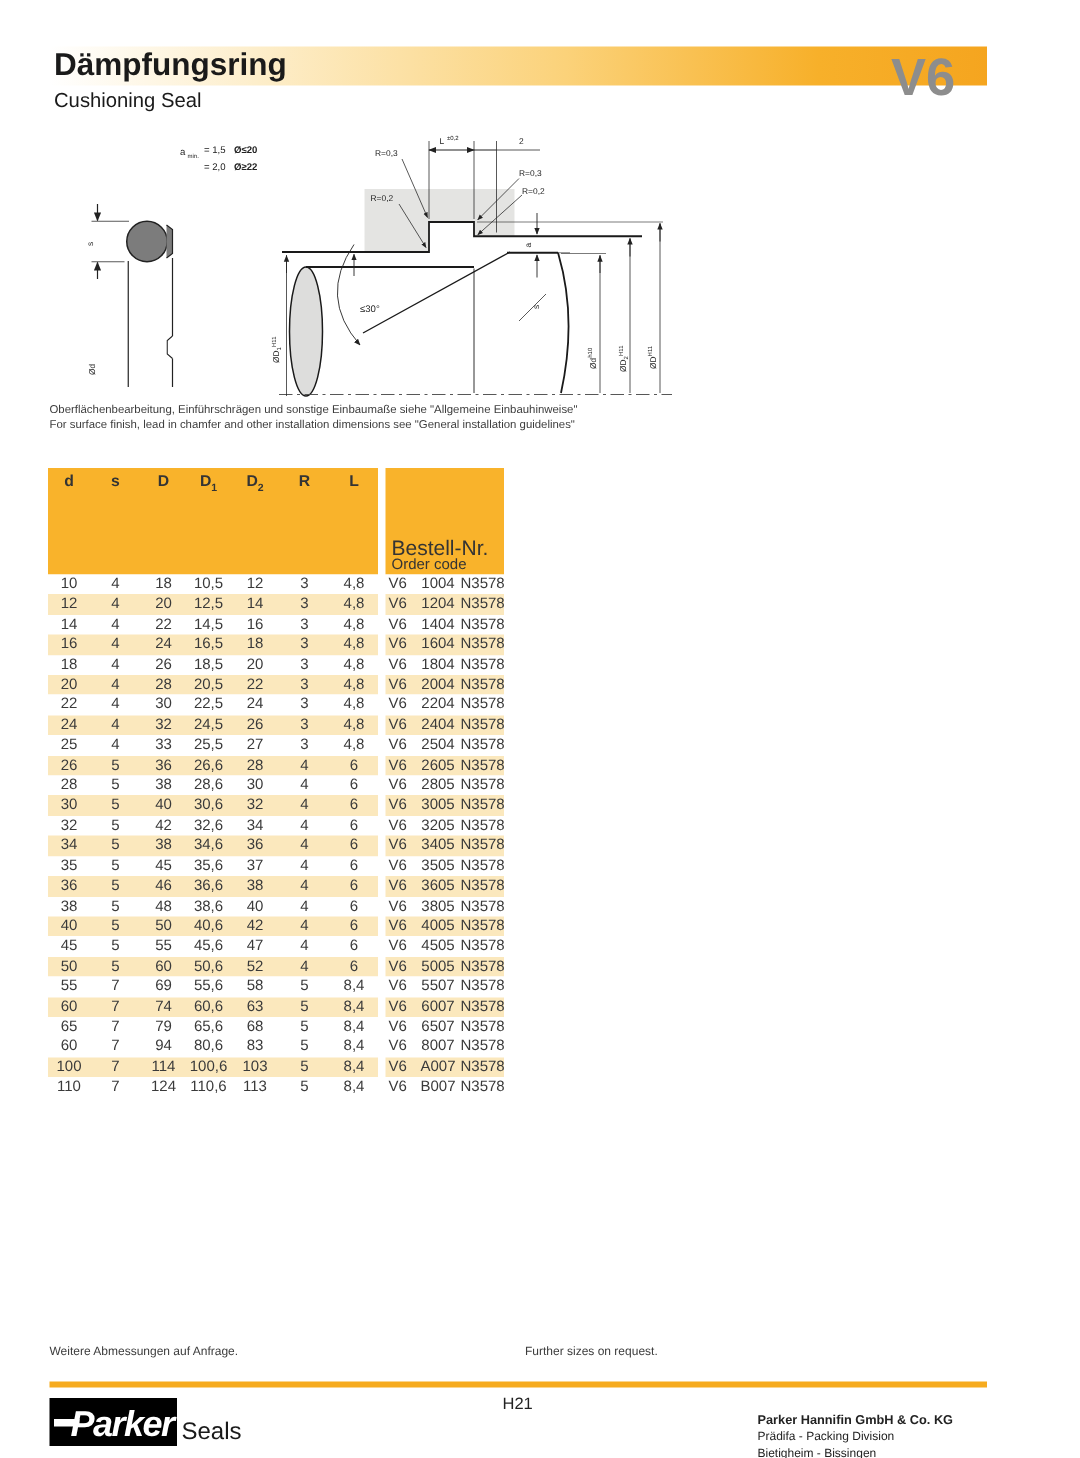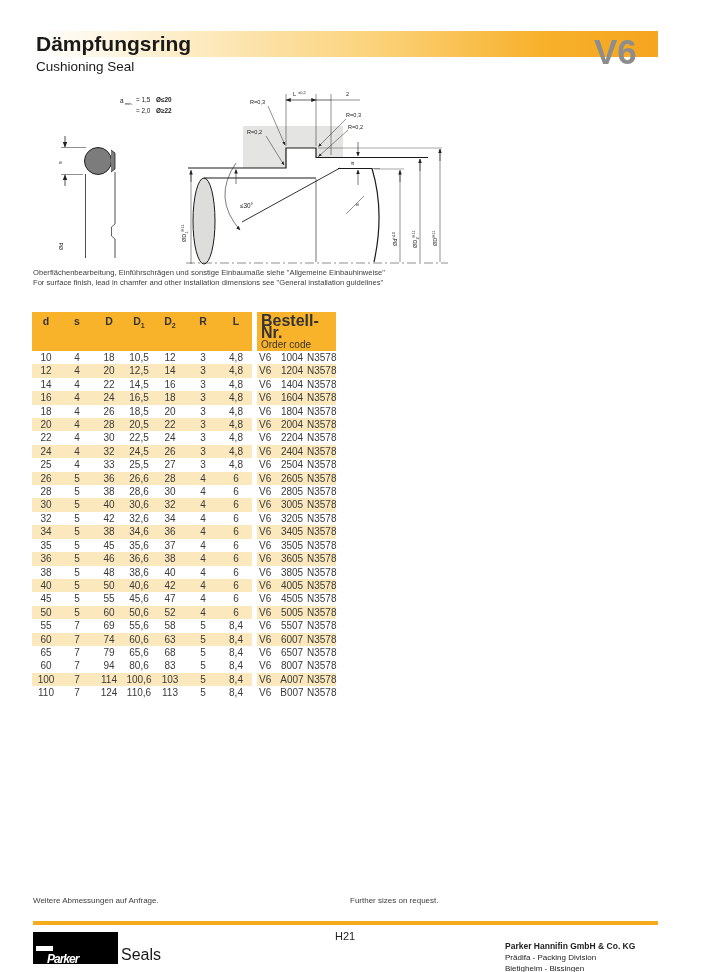--- a/index.html
+++ b/index.html
@@ -26,37 +26,37 @@
   .note-de{top:268px;} .note-en{top:278px;}
 
   
   .spec-table{position:absolute;left:32px;top:312px;border-collapse:collapse;table-layout:fixed;
     font-size:10px;color:#3a3a3a;}
   .spec-table th,.spec-table td{padding:0;margin:0;}
   .spec-table thead th{background:#f9b32b;height:28px;vertical-align:top;padding-top:3px;
     font-weight:bold;font-size:10.5px;text-align:center;color:#343434;}
   .spec-table thead th.gap{background:#fff;}
   .spec-table thead th.order{ text-align:left;padding-left:4px;}
-  .order-line1{font-weight:bold;font-size:16px;line-height:12px;}
+  .order-line1{font-weight:normal;font-size:14px;line-height:12px;margin-top:44px;}
   .order-line2{font-weight:normal;font-size:10px;line-height:12px;}
   .spec-table tbody td{height:13.4px;line-height:13.4px;text-align:center;font-size:10px;background:#fff;}
   .spec-table tbody tr.alt td{background:#fbe8bd;}
   .spec-table tbody td.gap{background:#fff !important;width:5px;}
   .spec-table tbody td.code{text-align:left;padding-left:2px;white-space:nowrap;}
   .code .c1{display:inline-block;width:18px;}
   .code .c2{display:inline-block;width:30px;text-align:center;}
   sub.hsub{font-size:7px;}
 
   
   .more-de{position:absolute;left:33px;top:896px;font-size:8px;color:#3c3c3c;}
   .more-en{position:absolute;left:350px;top:896px;font-size:8px;color:#3c3c3c;}
   .footer-bar{position:absolute;left:33px;top:921px;width:625px;height:4px;background:#f6ab1f;}
   .parker-logo{position:absolute;left:33px;top:932px;width:85px;height:32px;background:#000;}
   .parker-dash{position:absolute;left:3px;top:14px;width:17px;height:5px;background:#fff;}
-  .parker-word{position:absolute;left:14px;top:20px;color:#fff;font-size:12px;font-weight:bold;
+  .parker-word{position:absolute;left:14px;top:4px;color:#fff;font-size:24px;font-weight:bold;
     font-style:italic;letter-spacing:-1px;}
   .seals-word{position:absolute;left:121px;top:946px;font-size:16px;color:#1a1a1a;}
   .page-num{position:absolute;left:335px;top:930px;font-size:11px;color:#222;}
   .company{position:absolute;left:505px;top:929px;font-size:8px;color:#222;line-height:11px;}
   .company .l1{font-weight:bold;font-size:8.5px;margin-top:12px;}
 </style>
 </head>
 <body>
 
 <div class="page">

